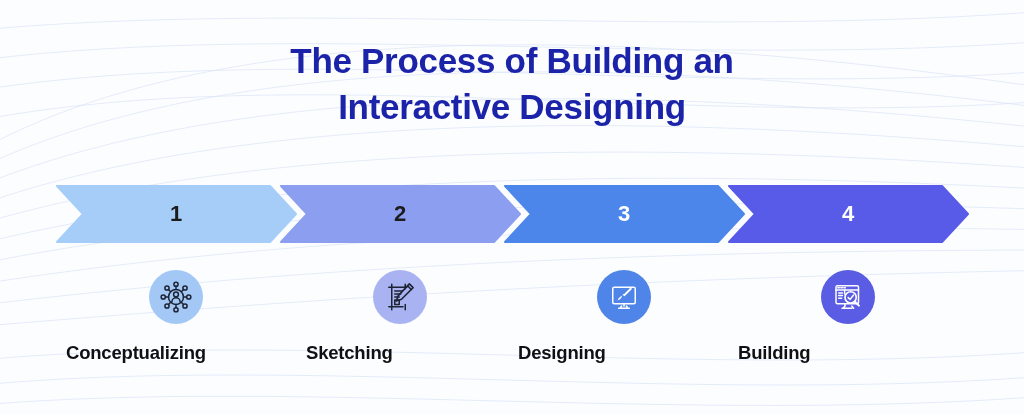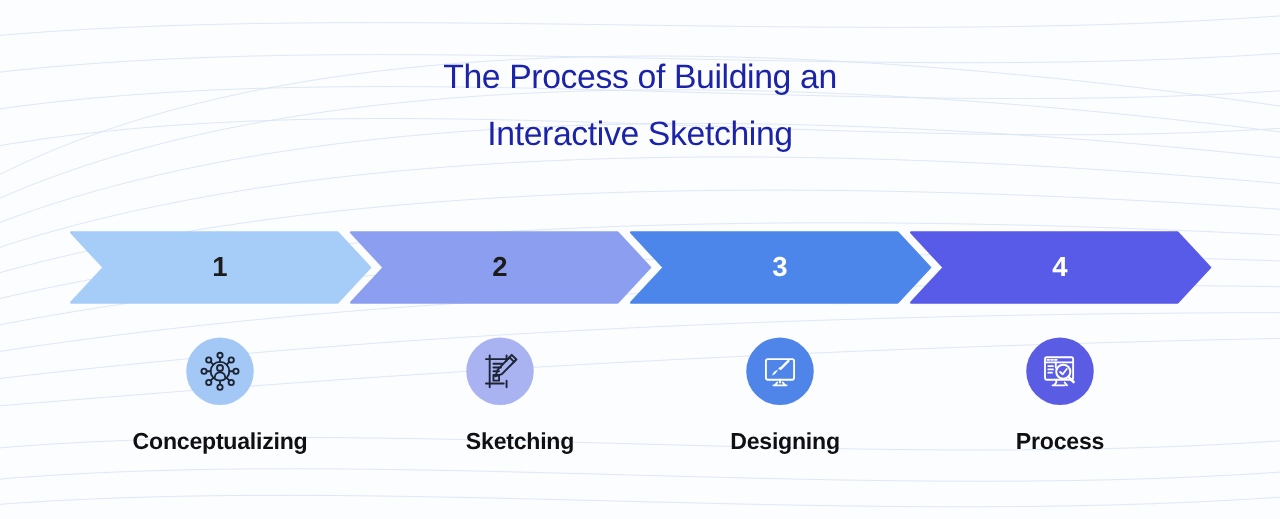--- a/index.html
+++ b/index.html
@@ -4,37 +4,37 @@
 <style>
   html, body { margin: 0; padding: 0; }
   body {
     width: 1024px; height: 415px; position: relative; overflow: hidden;
     background: #fcfdff;
     font-family: "Liberation Sans", "DejaVu Sans", sans-serif;
   }
   .bg-waves { position: absolute; inset: 0; z-index: 0; }
   .title {
     position: absolute; top: 38px; left: 0; width: 1024px; z-index: 2;
-    text-align: center; font-size: 27px; line-height: 46px; font-weight: 400;
+    text-align: center; font-size: 35px; line-height: 46px; font-weight: 700;
     letter-spacing: -0.3px;
   }
   .chevron-band { position: absolute; left: 57px; top: 186px; z-index: 2; overflow: visible; }
   .chevron-num {
     position: absolute; top: 186px; width: 64px; height: 56px; z-index: 3;
     display: flex; align-items: center; justify-content: center;
     font-size: 22px; font-weight: 800;
   }
   .icon-circle {
     position: absolute; top: 270px; width: 54px; height: 54px; z-index: 2;
     border-radius: 50%; display: flex; align-items: center; justify-content: center;
   }
   .icon-circle svg { display: block; }
   .step-label {
     position: absolute; top: 342px; width: 220px; z-index: 2;
-    text-align: center; font-size: 18.5px; font-weight: 700; color: #101014;
+    font-size: 18.5px; font-weight: 700; color: #101014;
     letter-spacing: -0.2px;
   }
   
   .num-1 { left: 144px; }  .num-2 { left: 368px; }  .num-3 { left: 592px; }  .num-4 { left: 816px; }
   .cir-1 { left: 149px; }  .cir-2 { left: 373px; }  .cir-3 { left: 597px; }  .cir-4 { left: 821px; }
   .lab-1 { left: 66px; }   .lab-2 { left: 306px; }  .lab-3 { left: 518px; }  .lab-4 { left: 738px; }
 </style>
 </head>
 <body>
 
@@ -55,21 +55,21 @@
     <path d="M-60,310 C 180,280 520,250 1060,250"></path>
     <path d="M-65,330 C 180,310 520,280 1060,270"></path>
     <path d="M-20,360 C 300,330 700,380 1060,350"></path>
     <path d="M-20,385 C 300,355 700,405 1060,375"></path>
     <path d="M-20,405 C 300,378 700,425 1060,395"></path>
   </g>
 </svg>
 
 <div class="title" style="color: rgb(27, 35, 169);">
   <div>The Process of Building an</div>
-  <div>Interactive Sketching</div>
+  <div>Interactive Designing</div>
 </div>
 
 <svg class="chevron-band" width="911" height="56" viewBox="0 0 911 56">
   <polygon points="0,0 213,0 239,28 213,56 0,56 26,28" stroke-width="2" stroke-linejoin="round" style="fill: rgb(165, 205, 248); stroke: rgb(165, 205, 248);"></polygon>
   <polygon points="224,0 437,0 463,28 437,56 224,56 250,28" stroke-width="2" stroke-linejoin="round" style="fill: rgb(140, 158, 240); stroke: rgb(140, 158, 240);"></polygon>
   <polygon points="448,0 661,0 687,28 661,56 448,56 474,28" stroke-width="2" stroke-linejoin="round" style="fill: rgb(76, 134, 234); stroke: rgb(76, 134, 234);"></polygon>
   <polygon points="672,0 885,0 911,28 885,56 672,56 698,28" stroke-width="2" stroke-linejoin="round" style="fill: rgb(88, 90, 232); stroke: rgb(88, 90, 232);"></polygon>
 </svg>
 
 <div class="chevron-num num-1" style="color: rgb(28, 28, 28);">1</div>
@@ -124,13 +124,13 @@
     <path d="M20 33 v3 M16 39 h13 M20 36 l-2.5 3 M29 36 l2.5 3"></path>
     <circle cx="27.5" cy="24.5" r="7.5" stroke-width="2.2"></circle>
     <path d="M33 30 l5.5 5.5" stroke-width="2.8"></path>
     <path d="M24.2 24.8 L26.8 27.2 L31.2 21.6"></path>
   </svg>
 </div>
 
 <div class="step-label lab-1">Conceptualizing</div>
 <div class="step-label lab-2">Sketching</div>
 <div class="step-label lab-3">Designing</div>
-<div class="step-label lab-4">Process</div>
+<div class="step-label lab-4">Building</div>
 
 </body></html>

